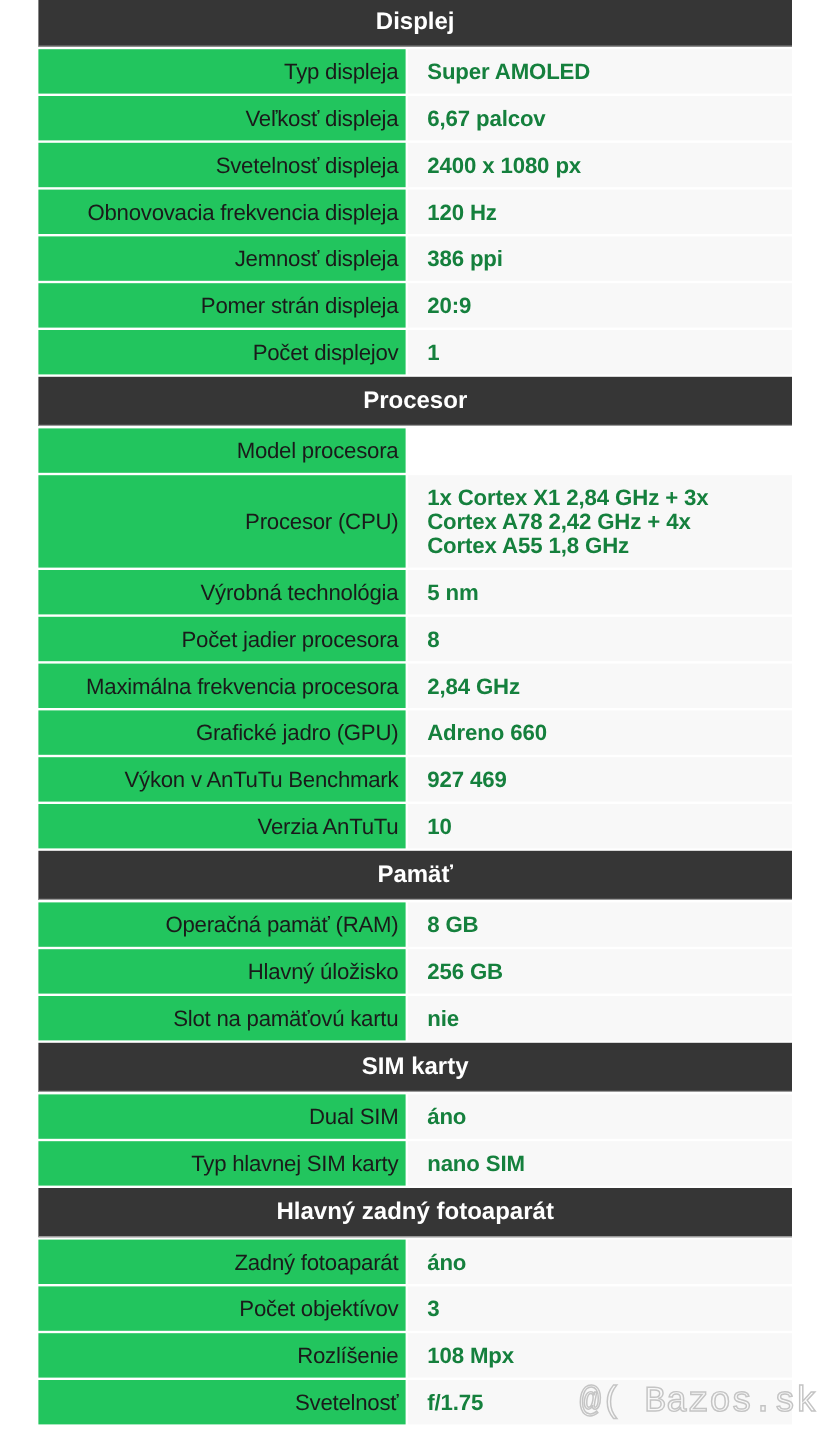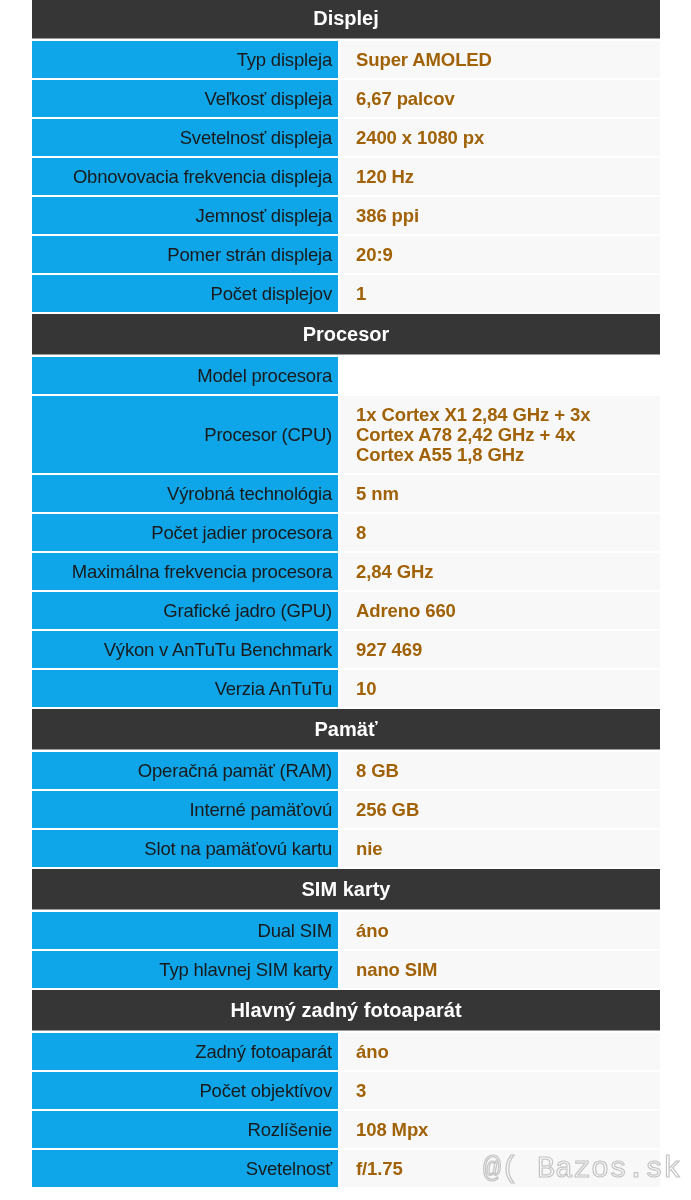--- a/index.html
+++ b/index.html
@@ -31,40 +31,40 @@
       border-bottom: 1px solid #9a9a9a;
       margin-bottom: 2px;
     }
     .row {
       display: flex;
       margin-bottom: 2px;
     }
     .row .label {
       width: 306px;
       margin-right: 2px;
-      background: #0ea5e9;
+      background: #22c55e;
       text-align: right;
       padding: 0 6px 0 0;
       box-sizing: border-box;
       font-size: 18.5px;
       color: #1a1a1a;
       display: flex;
       align-items: center;
       justify-content: flex-end;
       white-space: nowrap;
       letter-spacing: -0.2px;
     }
     .row .value {
       flex: 1;
       background: #f8f8f8;
       padding: 0 0 0 16px;
       box-sizing: border-box;
       font-size: 18.5px;
       font-weight: bold;
-      color: #a16207;
+      color: #15803d;
       display: flex;
       align-items: center;
       letter-spacing: -0.1px;
     }
     .row.std { height: 37px; }
     .row.tall { height: 77px; }
     .row.tall .value {
       line-height: 20px;
       white-space: pre-line;
       padding-top: 1px;
@@ -150,21 +150,21 @@
     <div class="label">Verzia AnTuTu</div>
     <div class="value">10</div>
   </div>
 
   <div class="section-header">Pamäť</div>
   <div class="row std">
     <div class="label">Operačná pamäť (RAM)</div>
     <div class="value">8 GB</div>
   </div>
   <div class="row std">
-    <div class="label">Interné pamäťovú</div>
+    <div class="label">Hlavný úložisko</div>
     <div class="value">256 GB</div>
   </div>
   <div class="row std">
     <div class="label">Slot na pamäťovú kartu</div>
     <div class="value">nie</div>
   </div>
 
   <div class="section-header">SIM karty</div>
   <div class="row std">
     <div class="label">Dual SIM</div>

